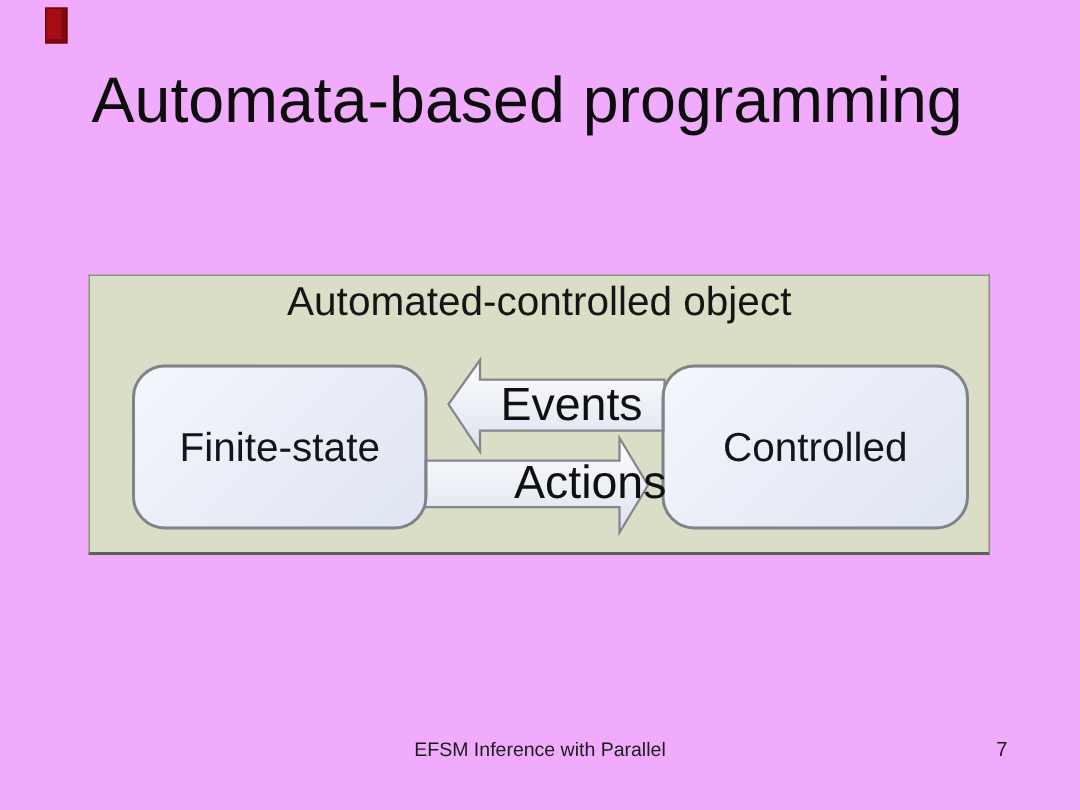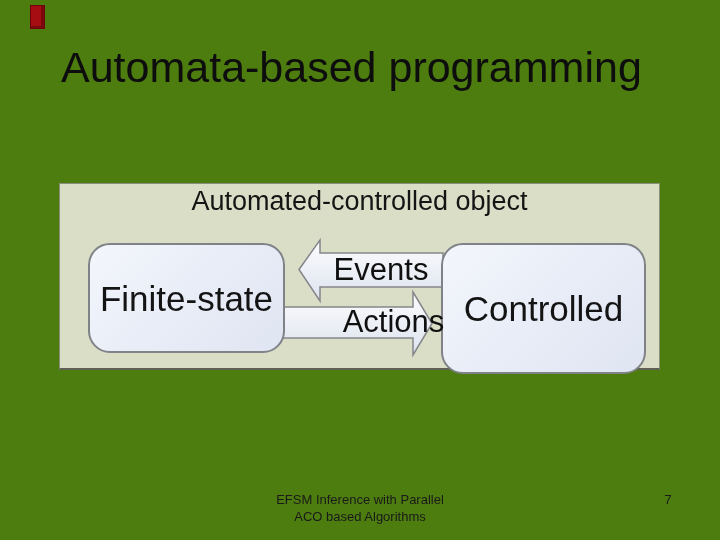--- a/index.html
+++ b/index.html
@@ -1,17 +1,17 @@
 <!DOCTYPE html>
 <html><head>
 <meta charset="utf-8">
 <style>
   html,body{margin:0;padding:0;background:#fff;}
   .slide{
-    position:relative;width:720px;height:540px;background:#4d7c0f;overflow:hidden;
+    position:relative;width:720px;height:540px;background:#f0abfc;overflow:hidden;
     font-family:"Liberation Sans","DejaVu Sans",sans-serif;color:#111;
   }
   .red-mark{
     position:absolute;left:30px;top:5px;width:13px;height:22px;
     background:#a50d12;border:1px solid #6e0509;
     box-shadow:inset -3px -2px 0 rgba(0,0,0,0.25);
   }
   .title{
     position:absolute;left:61px;top:42px;margin:0;
     font-size:43px;font-weight:400;line-height:1.2;letter-spacing:0px;color:#0d0d0d;
@@ -25,24 +25,24 @@
   .panel-title{
     position:absolute;left:59px;top:186px;width:601px;text-align:center;
     font-size:27px;color:#151515;z-index:2;white-space:nowrap;
   }
   .arrows{position:absolute;left:0;top:0;width:720px;height:540px;z-index:3;}
   .dbox{
     position:absolute;box-sizing:border-box;z-index:4;
     background:linear-gradient(135deg,#f3f6fb 0%,#e8ecf7 55%,#dfe5f2 100%);
     border:2px solid #7f8287;border-radius:22px;
     display:flex;flex-direction:column;align-items:center;justify-content:center;
-    font-size:35px;line-height:33px;color:#141414;text-align:center;
+    font-size:27px;line-height:33px;color:#141414;text-align:center;
   }
   .fsm-box{left:88px;top:243px;width:197px;height:110px;}
-  .ctl-box{left:441px;top:243px;width:205px;height:131px;}
+  .ctl-box{left:441px;top:243px;width:205px;height:110px;}
   .arrow-label{
     position:absolute;z-index:5;display:flex;align-items:center;justify-content:center;
     font-size:31px;color:#101010;
   }
   .events-label{left:320px;top:252px;width:122px;height:35px;}
   .actions-label{left:300px;top:306px;width:129px;height:32px;margin-left:29px;}
   .footer{
     position:absolute;left:0;top:491px;width:720px;text-align:center;
     font-size:13px;line-height:17px;color:#1a1a1a;
   }
@@ -82,18 +82,17 @@
 
   <div class="dbox ctl-box">
     <span>Controlled</span>
   </div>
 
   <div class="arrow-label events-label">Events</div>
   <div class="arrow-label actions-label">Actions</div>
 
   <div class="footer">
     <div>EFSM Inference with Parallel</div>
-    <div>ACO based Algorithms</div>
   </div>
 
   <div class="page-number">7</div>
 
 </div>
 
 </body></html>

